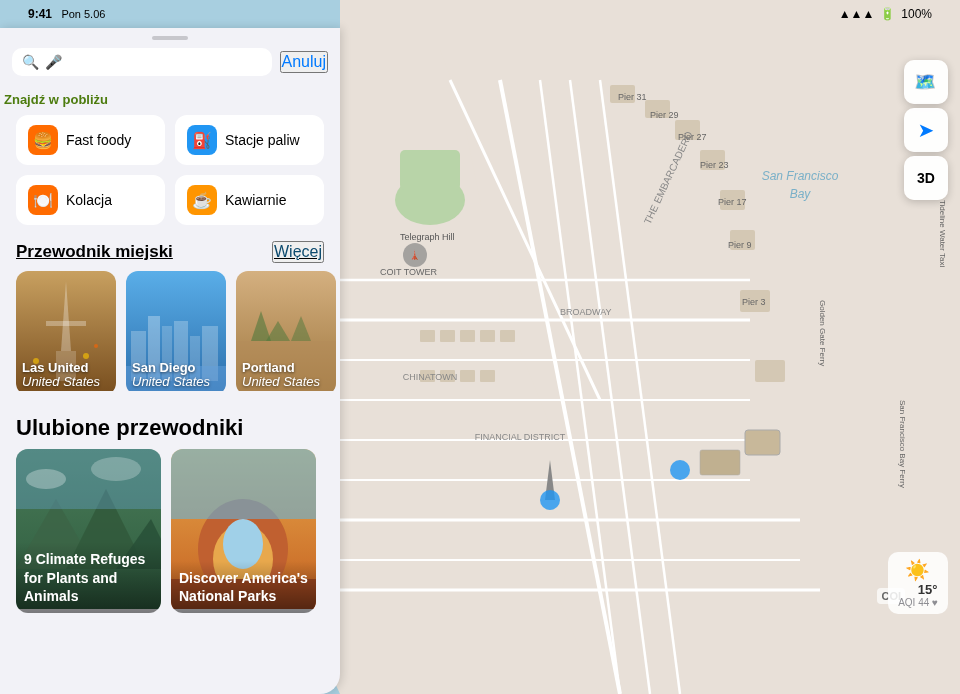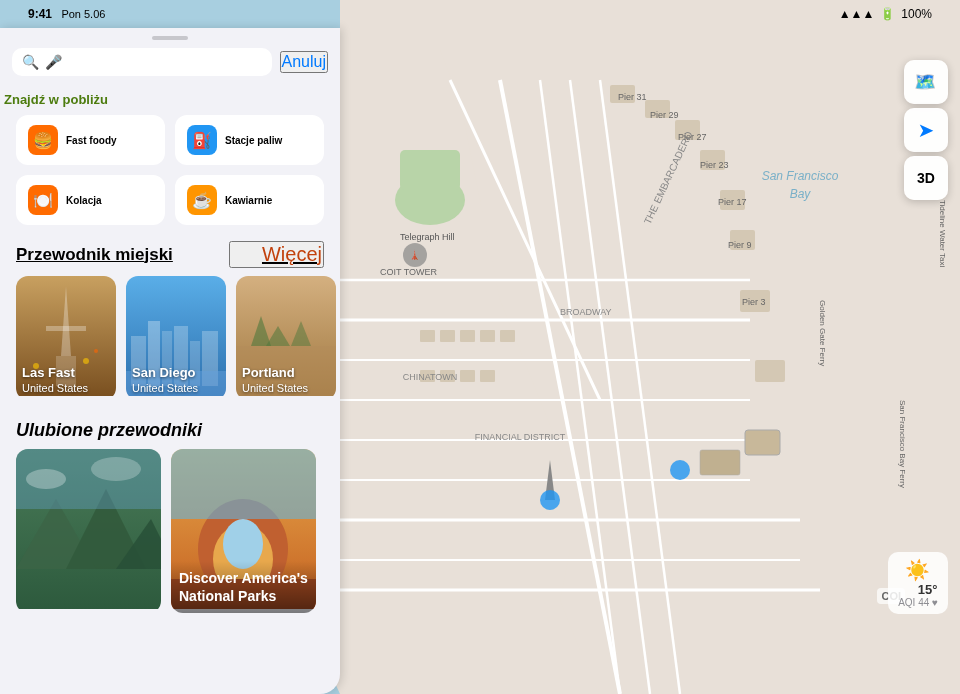--- a/index.html
+++ b/index.html
@@ -152,44 +152,43 @@
       justify-content: center;
       font-size: 16px;
     }
 
     .icon-fastfood { background: #ff6b00; }
     .icon-gas { background: #2196f3; }
     .icon-dinner { background: #ff6b00; }
     .icon-coffee { background: #ff9500; }
 
     .nearby-label {
-      font-size: 10px;
-      font-weight: 700;
+      font-size: 14px;
+      font-weight: 400;
       color: #000;
     }
 
     
     .city-guide-header {
       display: flex;
       justify-content: space-between;
       align-items: center;
       padding: 4px 16px 8px;
       text-decoration: underline;
     }
 
     .city-guide-title {
       font-size: 17px;
       font-weight: 600;
       color: #000;
     }
 
     .more-btn {
-      font-size: 20px;
-      color: #c2410c;
-      padding-left: 31px;
+      font-size: 16px;
+      color: #0c4a6e;
     }
 
     .city-cards {
       display: flex;
       gap: 10px;
       padding: 0 16px 16px;
       overflow: hidden;
     }
 
     .city-card {
@@ -209,35 +208,35 @@
       font-size: 13px;
       font-weight: 700;
       color: #fff;
       position: absolute;
       bottom: 20px;
       left: 6px;
       text-shadow: 0 1px 3px rgba(0,0,0,0.6);
     }
 
     .city-country {
-      font-size: 11px;
+      font-size: 13px;
       color: #fff;
       position: absolute;
       bottom: 6px;
       left: 6px;
       text-shadow: 0 1px 3px rgba(0,0,0,0.6);
+      font-style: italic;
     }
 
     
     .fav-title {
-      font-size: 18px;
+      font-size: 22px;
       font-weight: 600;
       color: #000;
       padding: 4px 16px 8px;
-      font-style: italic;
     }
 
     .fav-cards {
       display: flex;
       gap: 10px;
       padding: 0 16px;
       overflow: hidden;
     }
 
     .fav-card {
@@ -481,21 +480,21 @@
         <rect width="100" height="120" fill="url(#g1)"></rect>
 
         <polygon points="50,10 55,80 45,80" fill="rgba(255,255,255,0.3)"></polygon>
         <rect x="40" y="80" width="20" height="30" fill="rgba(255,255,255,0.2)"></rect>
         <rect x="30" y="50" width="40" height="5" fill="rgba(255,255,255,0.3)"></rect>
 
         <circle cx="20" cy="90" r="3" fill="rgba(255,200,0,0.6)"></circle>
         <circle cx="70" cy="85" r="3" fill="rgba(255,200,0,0.6)"></circle>
         <circle cx="80" cy="75" r="2" fill="rgba(255,100,0,0.6)"></circle>
       </svg>
-      <span class="city-name">Las Fast</span>
+      <span class="city-name">Las United</span>
       <span class="city-country">United States</span>
     </div>
 
     <div class="city-card">
       <svg class="city-card-img-placeholder" viewBox="0 0 100 120" xmlns="http://www.w3.org/2000/svg">
         <defs>
           <linearGradient id="g2" x1="0" y1="0" x2="0" y2="1">
             <stop offset="0%" stop-color="#5aaee8"></stop>
             <stop offset="100%" stop-color="#2c6fad"></stop>
           </linearGradient>
@@ -551,20 +550,23 @@
 
         <polygon points="0,120 40,50 80,120" fill="rgba(60,100,70,0.8)"></polygon>
         <polygon points="50,120 90,40 130,120" fill="rgba(50,90,60,0.9)"></polygon>
         <polygon points="100,120 135,70 145,90 145,120" fill="rgba(40,80,55,0.85)"></polygon>
 
         <rect x="0" y="0" width="145" height="60" fill="rgba(100,160,200,0.4)"></rect>
 
         <ellipse cx="30" cy="30" rx="20" ry="10" fill="rgba(255,255,255,0.3)"></ellipse>
         <ellipse cx="100" cy="20" rx="25" ry="12" fill="rgba(255,255,255,0.25)"></ellipse>
       </svg>
+      <div class="fav-card-text">
+        <div class="fav-card-title">9 Climate Refuges for Plants and Animals</div>
+      </div>
     </div>
 
     <div class="fav-card">
       <svg class="fav-card-img" viewBox="0 0 145 160" xmlns="http://www.w3.org/2000/svg">
         <defs>
           <linearGradient id="fg2" x1="0" y1="0" x2="0" y2="1">
             <stop offset="0%" stop-color="#e8a84c"></stop>
             <stop offset="100%" stop-color="#c46020"></stop>
           </linearGradient>
         </defs>

